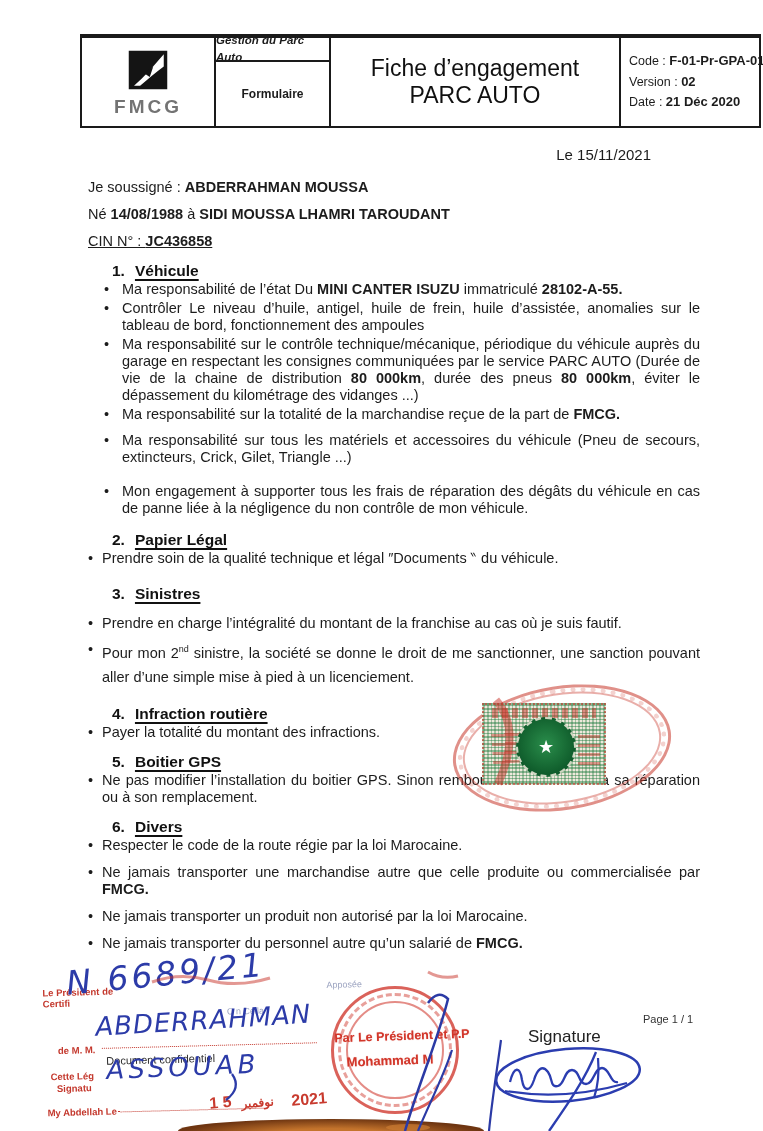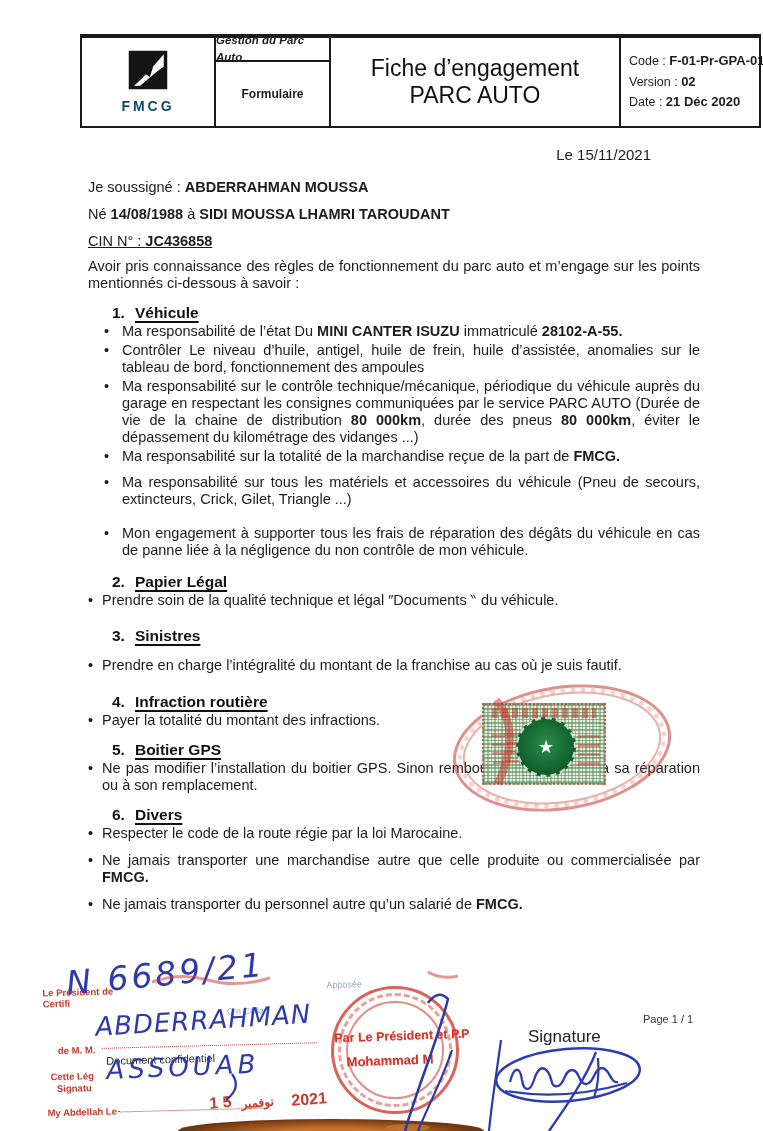--- a/index.html
+++ b/index.html
@@ -4,21 +4,21 @@
 <style>
   html,body{margin:0;padding:0;background:#fff;}
   .page{position:relative;width:763px;height:1131px;background:#fff;overflow:hidden;
         font-family:"Liberation Sans",sans-serif;color:#1c1c1c;font-size:14.5px;line-height:17px;}
   
   .hdr{box-sizing:border-box;margin:34px 0 0 80px;width:681px;height:94px;display:flex;
        border:2.5px solid #1a1a1a;border-top-width:4px;background:#fff;}
   .hdr .cell{box-sizing:border-box;border-right:2px solid #1a1a1a;}
   .c-logo{width:134px;display:flex;flex-direction:column;align-items:center;justify-content:center;}
   .logo-mark{width:42px;height:42px;}
-  .logo-word{margin-top:7px;font-size:14px;font-weight:600;letter-spacing:3px;color:#0c4a6e;}
+  .logo-word{margin-top:7px;font-size:19px;font-weight:600;letter-spacing:3px;color:#737373;}
   .c-dept{width:115px;display:flex;flex-direction:column;}
   .dept-top{box-sizing:border-box;height:24px;border-bottom:2px solid #1a1a1a;display:flex;align-items:center;justify-content:center;
             font-style:italic;font-weight:700;font-size:11.5px;}
   .dept-bot{flex:1;display:flex;align-items:center;justify-content:center;font-weight:700;font-size:12px;}
   .c-title{flex:1;display:flex;flex-direction:column;align-items:center;justify-content:center;
            font-size:23px;line-height:27px;color:#101010;}
   .c-code{width:138px;border-right:none !important;display:flex;flex-direction:column;justify-content:center;
           padding-left:8px;font-size:12.5px;line-height:1.6;}
   .meta-line{white-space:nowrap;}
   .meta-line .v{font-weight:700;font-size:13px;}
@@ -126,21 +126,20 @@
       <div class="meta-line"><span>Version : </span><span class="v">02</span></div>
       <div class="meta-line"><span>Date : </span><span class="v">21 Déc 2020</span></div>
     </div>
   </div>
 
   <div class="dateline">Le 15/11/2021</div>
 
   <p class="intro i1"><span>Je soussigné : </span><span class="b">ABDERRAHMAN MOUSSA</span></p>
   <p class="intro i2"><span>Né </span><span class="b">14/08/1988</span><span> à </span><span class="b">SIDI MOUSSA LHAMRI TAROUDANT</span></p>
   <p class="intro i3"><span>CIN N° : </span><span class="b">JC436858</span></p>
-  <p class="para">Avoir pris connaissance des règles de fonctionnement du parc auto et m’engage sur les points mentionnés ci-dessous à savoir :</p>
 
   <div class="sec-h h-s1">
     <span class="n">1.</span><span class="t">Véhicule</span>
   </div>
   <ul class="blt blt1 after-h">
     <li><span>Ma responsabilité de l’état Du </span><span class="b">MINI CANTER ISUZU</span><span> immatriculé </span><span class="b">28102-A-55.</span></li>
     <li><span>Contrôler Le niveau d’huile, antigel, huile de frein, huile d’assistée, anomalies sur le tableau de bord, fonctionnement des ampoules</span></li>
     <li><span>Ma responsabilité sur le contrôle technique/mécanique, périodique du véhicule auprès du garage en respectant les consignes communiquées par le service PARC AUTO (Durée de vie de la chaine de distribution </span><span class="b">80 000km</span><span>, durée des pneus </span><span class="b">80 000km</span><span>, éviter le dépassement du kilométrage des vidanges ...)</span></li>
     <li><span>Ma responsabilité sur la totalité de la marchandise reçue de la part de </span><span class="b">FMCG.</span></li>
     <li class="mt8"><span>Ma responsabilité sur tous les matériels et accessoires du véhicule (Pneu de secours, extincteurs, Crick, Gilet, Triangle ...)</span></li>
@@ -152,20 +151,21 @@
   </div>
   <ul class="blt blt2 after-h">
     <li><span>Prendre soin de la qualité technique et légal ″Documents ‶ du véhicule.</span></li>
   </ul>
 
   <div class="sec-h h-s3">
     <span class="n">3.</span><span class="t">Sinistres</span>
   </div>
   <ul class="blt blt2 loose after-h">
     <li class="mt8"><span>Prendre en charge l’intégralité du montant de la franchise au cas où je suis fautif.</span></li>
+    <li><span>Pour mon 2</span><sup>nd</sup><span> sinistre, la société se donne le droit de me sanctionner, une sanction pouvant aller d’une simple mise à pied à un licenciement.</span></li>
   </ul>
 
   <div class="sec-h h-s4">
     <span class="n">4.</span><span class="t">Infraction routière</span>
   </div>
   <ul class="blt blt2 after-h">
     <li><span>Payer la totalité du montant des infractions.</span></li>
   </ul>
 
   <div class="sec-h h-s5">
@@ -174,20 +174,21 @@
   <ul class="blt blt2 after-h">
     <li><span>Ne pas modifier l’installation du boitier GPS. Sinon rembourser les frais liés à sa réparation ou à son remplacement.</span></li>
   </ul>
 
   <div class="sec-h h-s6">
     <span class="n">6.</span><span class="t">Divers</span>
   </div>
   <ul class="blt blt2 after-h">
     <li><span>Respecter le code de la route régie par la loi Marocaine.</span></li>
     <li class="mt10"><span>Ne jamais transporter une marchandise autre que celle produite ou commercialisée par </span><span class="b">FMCG.</span></li>
+    <li class="mt10"><span>Ne jamais transporter un produit non autorisé par la loi Marocaine.</span></li>
     <li class="mt10"><span>Ne jamais transporter du personnel autre qu’un salarié de </span><span class="b">FMCG.</span></li>
   </ul>
 
   <div class="sig-label">Signature</div>
   <div class="page-label">Page 1 / 1</div>
 
   <div class="stamp-center">
     <div class="rimdots"></div>
     <div class="ring1"></div>
     <div class="ring2"></div>

